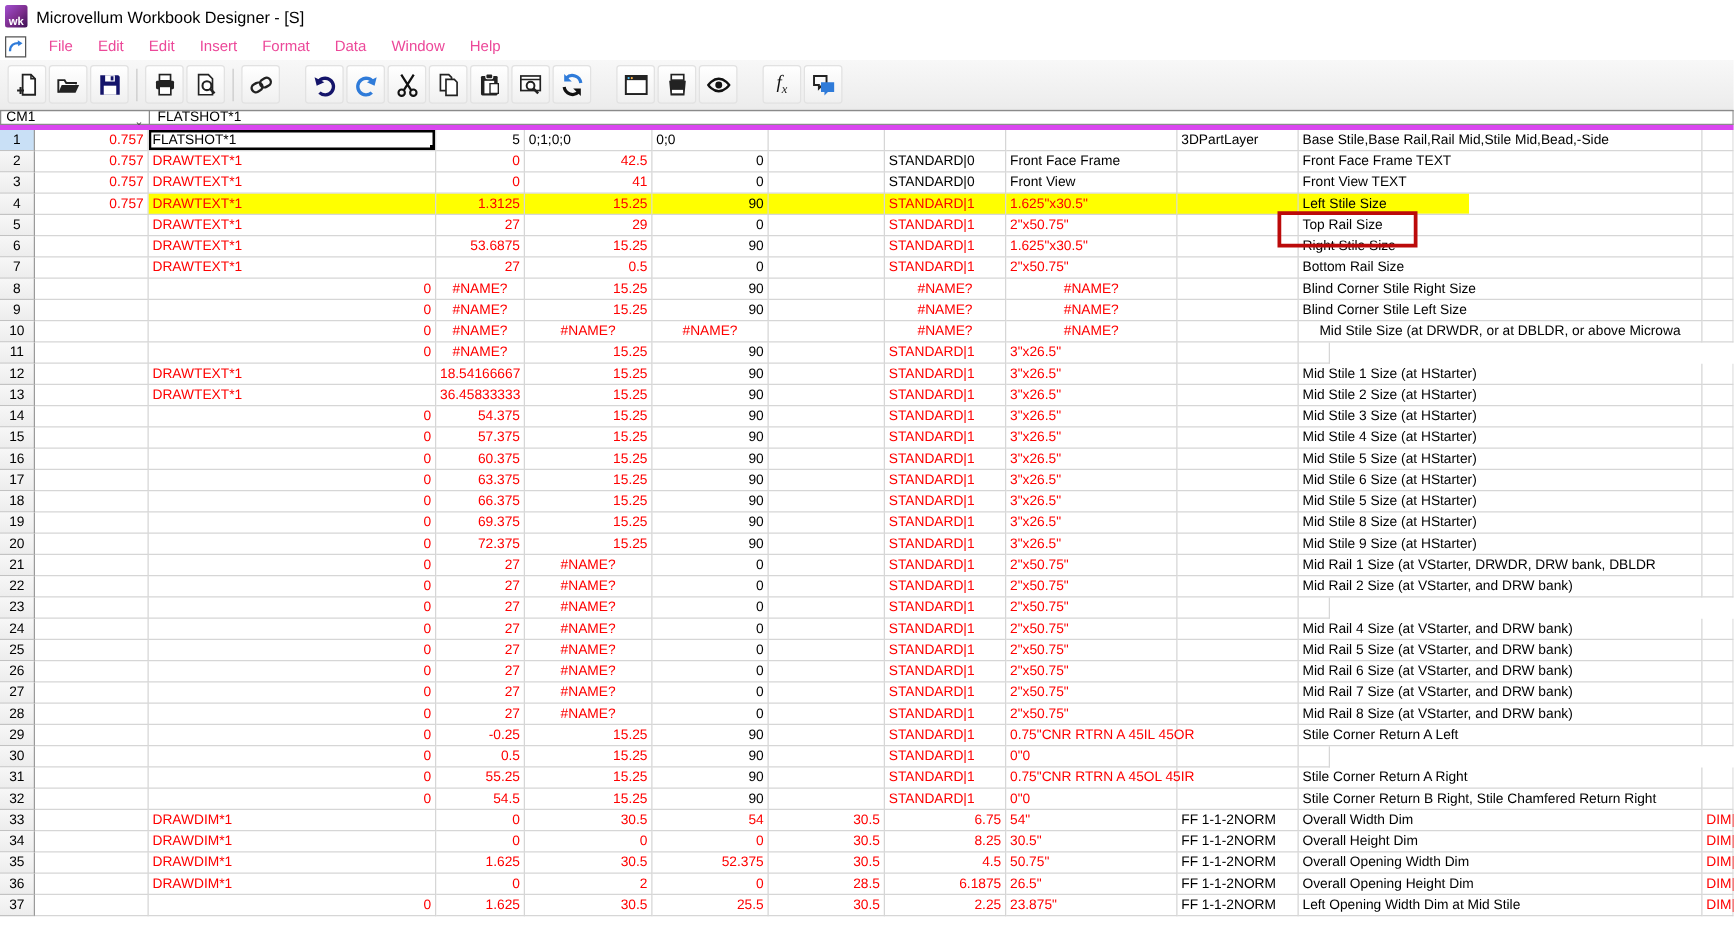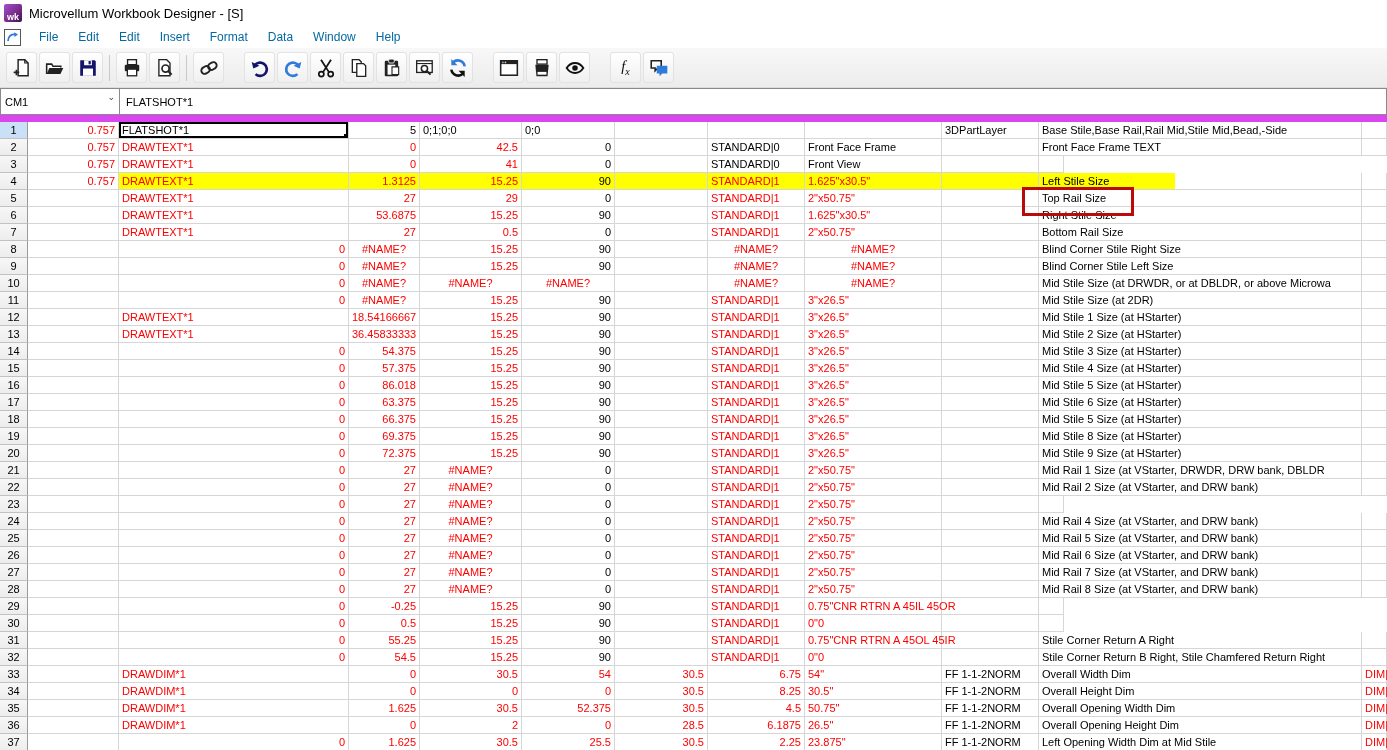--- a/index.html
+++ b/index.html
@@ -7,33 +7,33 @@
     font-family:"Liberation Sans","DejaVu Sans",sans-serif; }
   
   .title-bar { height:26px; background:#fff; display:flex; align-items:center; padding-left:4px; }
   .app-icon { width:18px; height:18px; border-radius:2px; margin-right:7px;
     background:linear-gradient(135deg,#a24fd0 0%,#7b2d8b 55%,#3c1053 100%);
     color:#fff; font-size:9px; font-weight:bold; display:flex; align-items:flex-end; justify-content:center; }
   .title-text { font-size:13px; color:#000; }
   
   .menu-bar { height:22px; background:#fff; display:flex; align-items:center; padding-left:4px; }
   .doc-icon { width:17px; height:17px; border:1px solid #555; background:#fff; margin-right:8px; display:flex; align-items:center; justify-content:center; }
-  .menu-item { font-size:12px; color:#0369a1; padding:2px 10px; cursor:default; }
+  .menu-item { font-size:12px; color:#ec4899; padding:2px 10px; cursor:default; }
   
   .toolbar { height:40px; background:linear-gradient(#f8f8f8,#ececec); display:flex; align-items:center; padding-left:3px; border-bottom:1px solid #dcdcdc; }
   .tb-group { display:flex; align-items:center; height:34px; padding:0 2px; }
   .tb-sep { width:1px; height:26px; background:#c9c9c9; margin:0 3px; }
   .tb-gap { width:14px; }
   .tb-btn { width:31px; height:31px; margin:0 1px; border:1px solid #e2e2e2; border-radius:3px;
     background:linear-gradient(#ffffff,#f0f0f0); display:flex; align-items:center; justify-content:center; }
   .tb-btn svg { display:block; }
   .fx-glyph { font-size:15px; font-style:italic; font-family:"Liberation Serif","DejaVu Serif",serif; color:#111; }
   .fx-glyph sub { font-size:10px; }
   
-  .formula-bar { height:34px; background:#f2f2f2; display:flex; align-items:stretch; border-bottom:7px solid #d946ef; }
+  .formula-bar { height:16px; background:#f2f2f2; display:flex; align-items:stretch; border-bottom:4px solid #d946ef; }
   .name-box { width:120px; background:#fff; border:1px solid #8a8a8a; font-size:11px; display:flex; align-items:center; padding-left:4px; position:relative; }
   .name-box .chev { position:absolute; right:4px; top:3px; font-size:9px; color:#444; }
   .formula-field { flex:1; background:#fff; border:1px solid #8a8a8a; border-left:none; font-size:11px; display:flex; align-items:center; padding-left:6px; }
   
   .grid { position:relative; width:1387px; height:638px; overflow:hidden; background:#fff; }
   .grid-header-row { display:flex; height:22px; }
   .corner { width:28px; flex:none; background:#f1f1f1; border-right:1px solid #9a9a9a; border-bottom:1px solid #9a9a9a; }
   .col-header { flex:none; height:22px; background:linear-gradient(#f9f9f9,#e9e9e9); border-right:1px solid #b5b5b5; border-bottom:1px solid #9a9a9a;
     font-size:12px; color:#000; text-align:center; line-height:21px; }
   .col-header.sel { background:#c3dcf3; }
@@ -298,20 +298,21 @@
         <div class="row-header">3</div>
         <div class="cell t-red a-r" style="width: 91px;">0.757</div>
         <div class="cell t-red a-l" style="width: 230px;">DRAWTEXT*1</div>
         <div class="cell t-red a-r" style="width: 71px;">0</div>
         <div class="cell t-red a-r" style="width: 102px;">41</div>
         <div class="cell t-blk a-r" style="width: 93px;">0</div>
         <div class="cell" style="width: 93px;"></div>
         <div class="cell t-blk a-l" style="width: 97px;">STANDARD|0</div>
         <div class="cell t-blk a-l" style="width: 137px;">Front View</div>
         <div class="cell" style="width: 97px;"></div>
+        <div class="cell t-blk a-l" style="width: 323px;">Front View TEXT</div>
         <div class="cell" style="width: 25px;"></div>
       </div>
       <div class="grid-row">
         <div class="row-header">4</div>
         <div class="cell t-red a-r" style="width: 91px;">0.757</div>
         <div class="cell t-red a-l yellow" style="width: 230px;">DRAWTEXT*1</div>
         <div class="cell t-red a-r yellow" style="width: 71px;">1.3125</div>
         <div class="cell t-red a-r yellow" style="width: 102px;">15.25</div>
         <div class="cell t-blk a-r yellow" style="width: 93px;">90</div>
         <div class="cell yellow" style="width: 93px;"></div>
@@ -395,35 +396,34 @@
         <div class="row-header">10</div>
         <div class="cell" style="width: 91px;"></div>
         <div class="cell t-red a-r" style="width: 230px;">0</div>
         <div class="cell t-red a-c" style="width: 71px;">#NAME?</div>
         <div class="cell t-red a-c" style="width: 102px;">#NAME?</div>
         <div class="cell t-red a-c" style="width: 93px;">#NAME?</div>
         <div class="cell" style="width: 93px;"></div>
         <div class="cell t-red a-c" style="width: 97px;">#NAME?</div>
         <div class="cell t-red a-c" style="width: 137px;">#NAME?</div>
         <div class="cell" style="width: 97px;"></div>
-        <div class="cell t-blk a-l ov" style="width: 323px;">Mid Stile Size (at DRWDR, or at DBLDR, or above Microwa</div>
+        <div class="cell t-blk a-l ov" style="width: 323px; text-align: center;">Mid Stile Size (at DRWDR, or at DBLDR, or above Microwa</div>
         <div class="cell" style="width: 25px;"></div>
       </div>
       <div class="grid-row">
         <div class="row-header">11</div>
         <div class="cell" style="width: 91px;"></div>
         <div class="cell t-red a-r" style="width: 230px;">0</div>
         <div class="cell t-red a-c" style="width: 71px;">#NAME?</div>
         <div class="cell t-red a-r" style="width: 102px;">15.25</div>
         <div class="cell t-blk a-r" style="width: 93px;">90</div>
         <div class="cell" style="width: 93px;"></div>
         <div class="cell t-red a-l" style="width: 97px;">STANDARD|1</div>
         <div class="cell t-red a-l" style="width: 137px;">3"x26.5"</div>
         <div class="cell" style="width: 97px;"></div>
-        <div class="cell t-blk a-l" style="width: 323px;">Mid Stile Size (at 2DR)</div>
         <div class="cell" style="width: 25px;"></div>
       </div>
       <div class="grid-row">
         <div class="row-header">12</div>
         <div class="cell" style="width: 91px;"></div>
         <div class="cell t-red a-l" style="width: 230px;">DRAWTEXT*1</div>
         <div class="cell t-red a-r" style="width: 71px;">18.54166667</div>
         <div class="cell t-red a-r" style="width: 102px;">15.25</div>
         <div class="cell t-blk a-r" style="width: 93px;">90</div>
         <div class="cell" style="width: 93px;"></div>
@@ -472,21 +472,21 @@
         <div class="cell t-red a-l" style="width: 97px;">STANDARD|1</div>
         <div class="cell t-red a-l" style="width: 137px;">3"x26.5"</div>
         <div class="cell" style="width: 97px;"></div>
         <div class="cell t-blk a-l" style="width: 323px;">Mid Stile 4 Size (at HStarter)</div>
         <div class="cell" style="width: 25px;"></div>
       </div>
       <div class="grid-row">
         <div class="row-header">16</div>
         <div class="cell" style="width: 91px;"></div>
         <div class="cell t-red a-r" style="width: 230px;">0</div>
-        <div class="cell t-red a-r" style="width: 71px;">86.018</div>
+        <div class="cell t-red a-r" style="width: 71px;">60.375</div>
         <div class="cell t-red a-r" style="width: 102px;">15.25</div>
         <div class="cell t-blk a-r" style="width: 93px;">90</div>
         <div class="cell" style="width: 93px;"></div>
         <div class="cell t-red a-l" style="width: 97px;">STANDARD|1</div>
         <div class="cell t-red a-l" style="width: 137px;">3"x26.5"</div>
         <div class="cell" style="width: 97px;"></div>
         <div class="cell t-blk a-l" style="width: 323px;">Mid Stile 5 Size (at HStarter)</div>
         <div class="cell" style="width: 25px;"></div>
       </div>
       <div class="grid-row">
@@ -660,20 +660,21 @@
         <div class="row-header">29</div>
         <div class="cell" style="width: 91px;"></div>
         <div class="cell t-red a-r" style="width: 230px;">0</div>
         <div class="cell t-red a-r" style="width: 71px;">-0.25</div>
         <div class="cell t-red a-r" style="width: 102px;">15.25</div>
         <div class="cell t-blk a-r" style="width: 93px;">90</div>
         <div class="cell" style="width: 93px;"></div>
         <div class="cell t-red a-l" style="width: 97px;">STANDARD|1</div>
         <div class="cell t-red a-l ov" style="width: 137px;">0.75"CNR RTRN A 45IL 45OR</div>
         <div class="cell" style="width: 97px;"></div>
+        <div class="cell t-blk a-l" style="width: 323px;">Stile Corner Return A Left</div>
         <div class="cell" style="width: 25px;"></div>
       </div>
       <div class="grid-row">
         <div class="row-header">30</div>
         <div class="cell" style="width: 91px;"></div>
         <div class="cell t-red a-r" style="width: 230px;">0</div>
         <div class="cell t-red a-r" style="width: 71px;">0.5</div>
         <div class="cell t-red a-r" style="width: 102px;">15.25</div>
         <div class="cell t-blk a-r" style="width: 93px;">90</div>
         <div class="cell" style="width: 93px;"></div>

